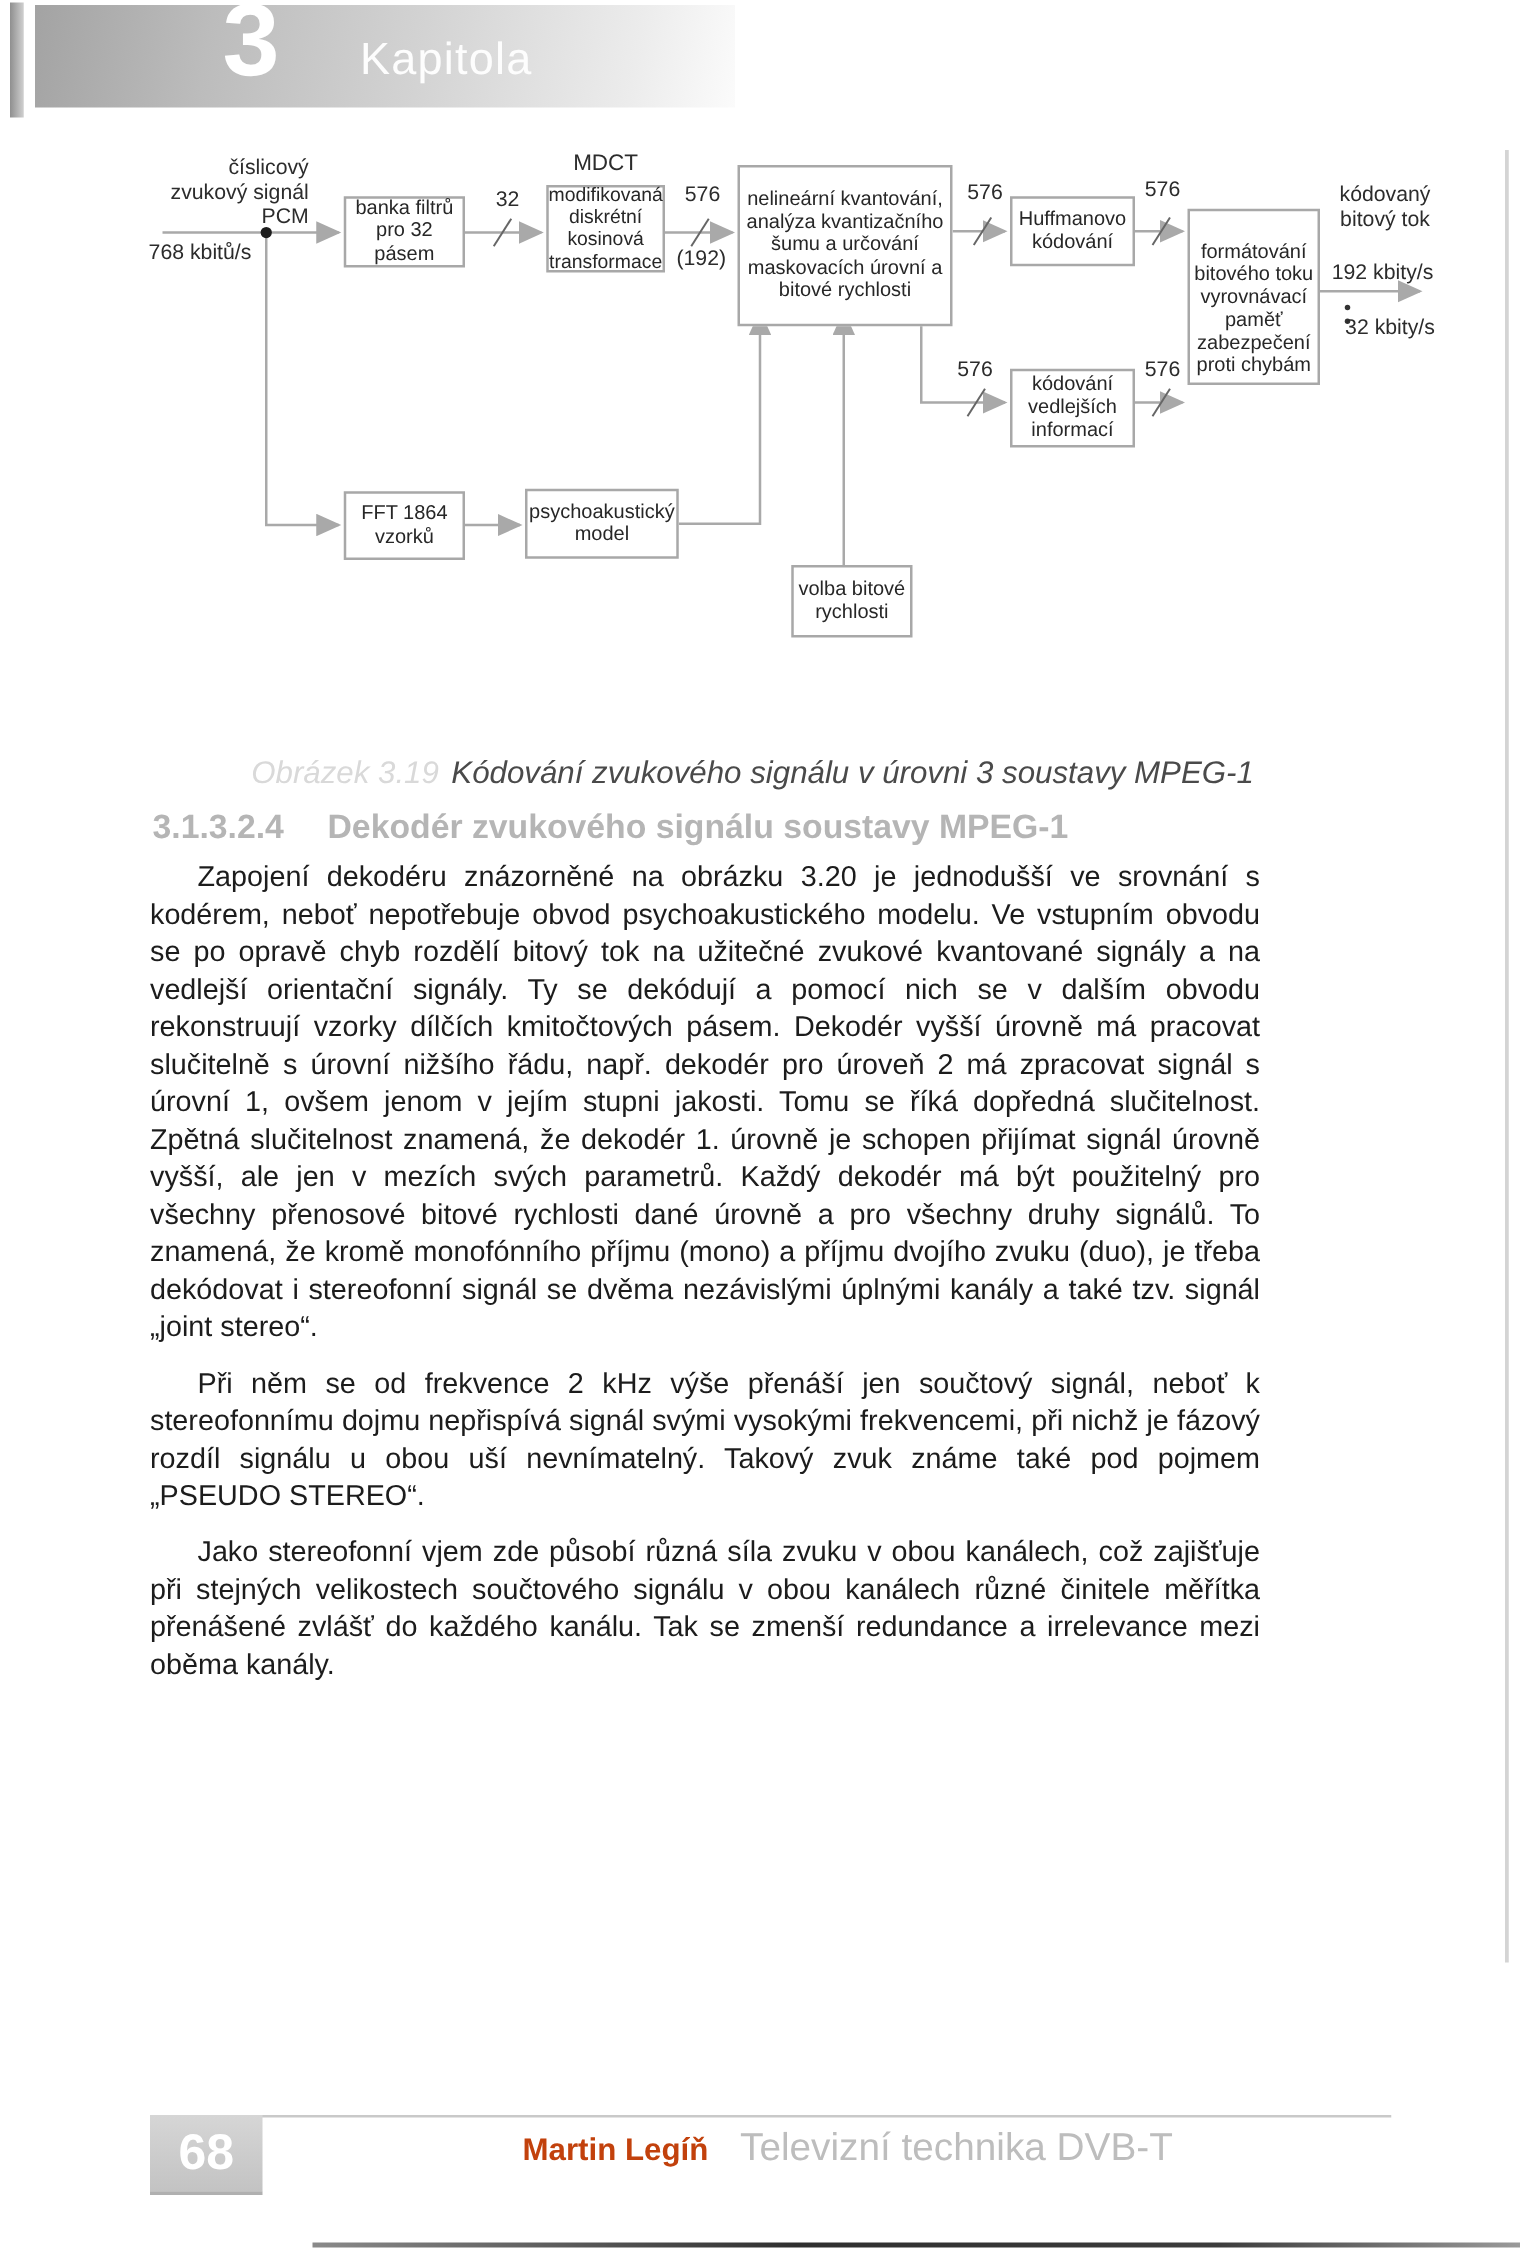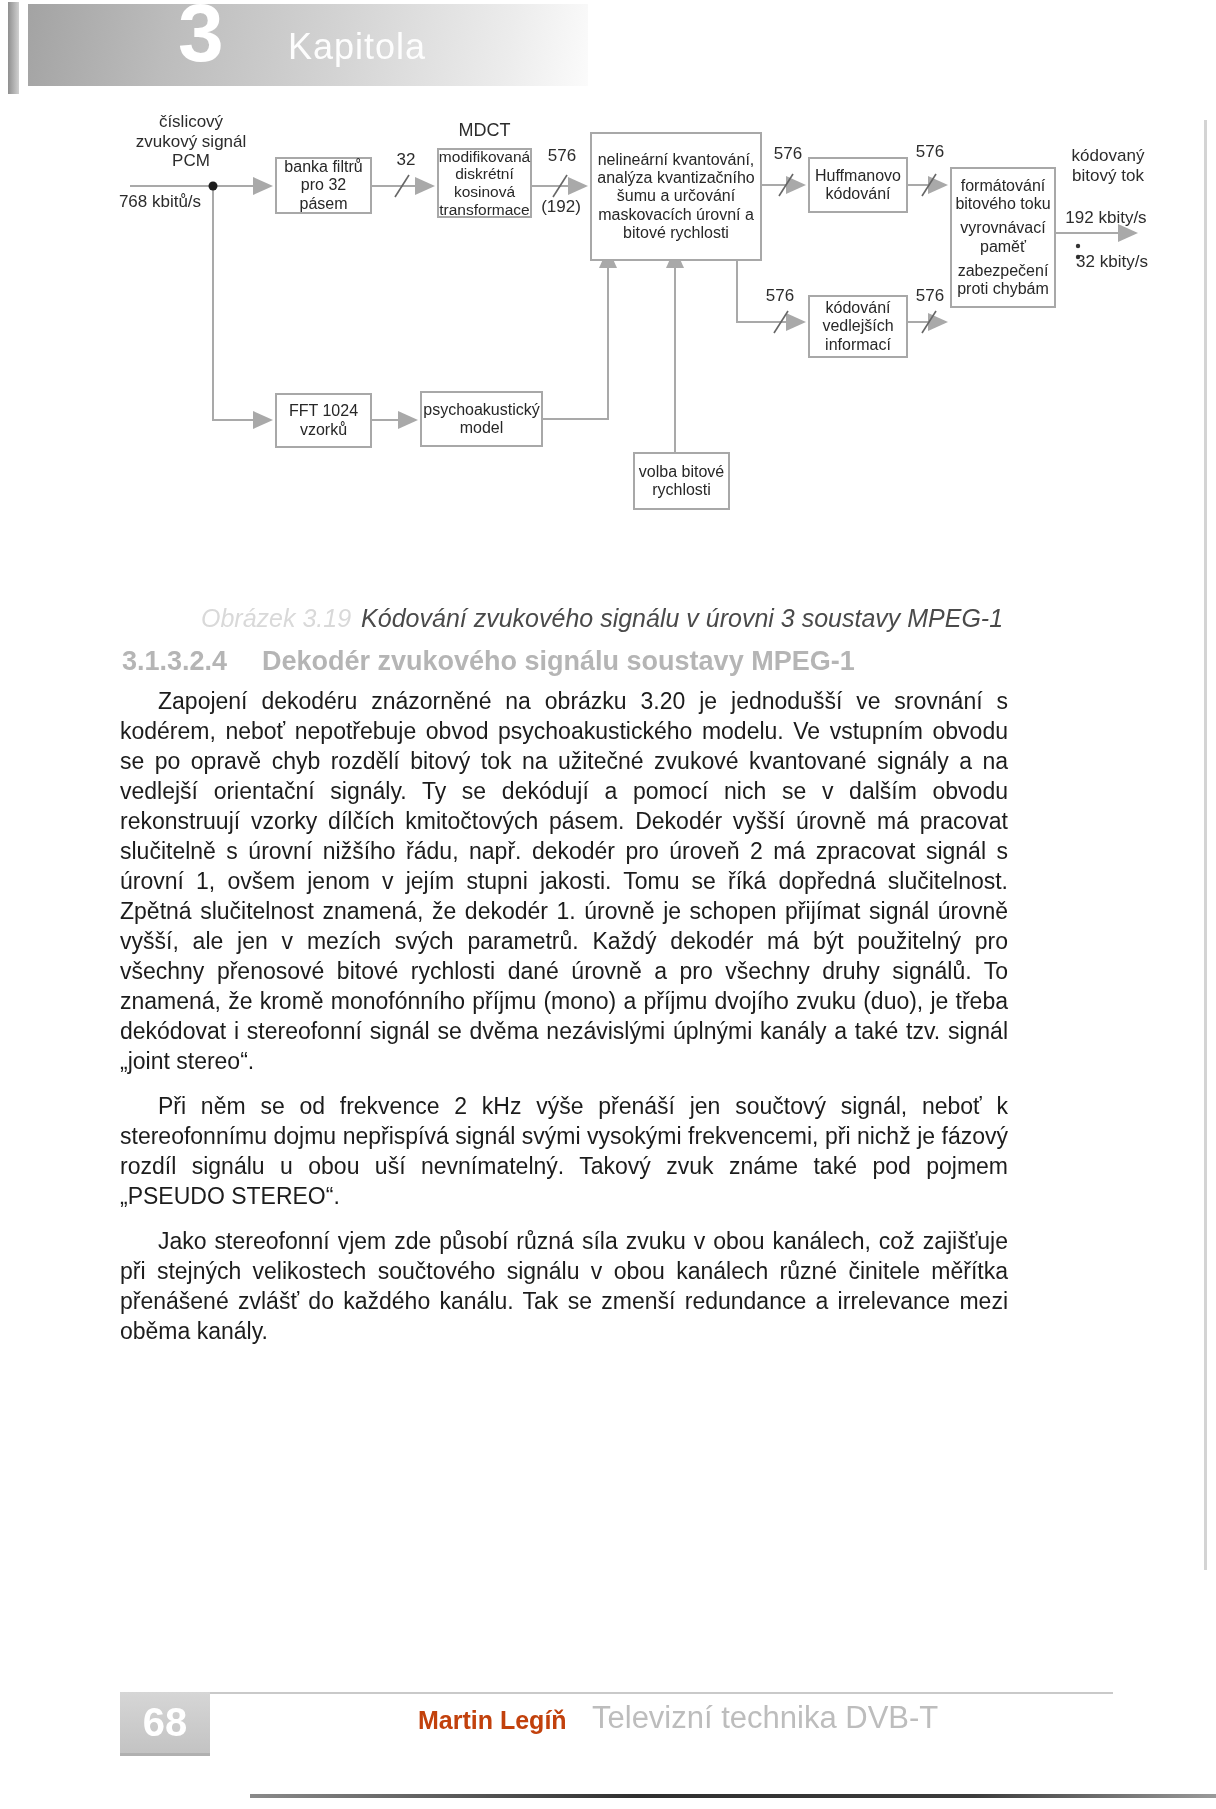--- a/index.html
+++ b/index.html
@@ -14,21 +14,21 @@
   .ch-num{position:absolute;left:150px;top:-12px;font-size:82px;font-weight:bold;color:#ffffff;line-height:1;}
   .ch-label{position:absolute;left:260px;top:22px;font-size:36px;color:#fdfdfd;letter-spacing:1px;}
 
   
   .diagram{position:absolute;left:0;top:0;width:1216px;height:560px;}
   .dbox{position:absolute;border:2px solid #a8a8a8;background:#fff;color:#272727;
         display:flex;align-items:center;justify-content:center;text-align:center;
         font-size:16px;line-height:1.14;padding:2px;box-sizing:border-box;}
   .dlabel{position:absolute;color:#2c2c2c;font-size:17px;line-height:1.15;text-align:center;}
   .busnum{position:absolute;color:#2c2c2c;font-size:17px;text-align:center;width:44px;}
-  .tallbox{flex-direction:column;justify-content:space-between;padding:8px 2px;}
+  .tallbox{flex-direction:column;justify-content:space-between;padding:24px 2px;}
   .mdct-title{position:absolute;left:437px;top:120px;width:95px;text-align:center;
               font-size:18px;color:#2c2c2c;}
   svg.connectors{position:absolute;left:0;top:0;}
 
   
   .caption{position:absolute;left:178px;top:604px;font-size:25px;font-style:italic;white-space:nowrap;}
   .caption .cap-label{color:#d9d9d9;margin-right:10px;margin-left:23px;}
   .caption .cap-text{color:#4a4a4a;}
 
   
@@ -93,41 +93,41 @@
         <line x1="779" y1="196" x2="793" y2="174"></line>
         <line x1="922" y1="196" x2="936" y2="174"></line>
         <line x1="774" y1="333" x2="788" y2="311"></line>
         <line x1="922" y1="333" x2="936" y2="311"></line>
       </g>
       <circle cx="213" cy="186" r="4.5" fill="#1d1d1d" stroke="none"></circle>
       <circle cx="1078" cy="246" r="2.2" fill="#333" stroke="none"></circle>
       <circle cx="1078" cy="257" r="2.2" fill="#333" stroke="none"></circle>
     </svg>
 
-    <div class="dlabel" style="left:135px;top:112px;width:112px;">číslicový zvukový signál PCM</div>
+    <div class="dlabel" style="left:135px;top:124px;width:112px;text-align:right;">číslicový zvukový signál PCM</div>
     <div class="dlabel" style="left:110px;top:192px;width:100px;">768 kbitů/s</div>
 
     <div class="dbox" style="left:275px;top:157px;width:97px;height:57px;">banka filtrů pro 32 pásem</div>
 
     <div class="mdct-title">MDCT</div>
     <div class="dbox" style="left:437px;top:148px;width:95px;height:70px;font-size:15.5px;">modifikovaná diskrétní kosinová transformace</div>
 
     <div class="dbox" style="left:590px;top:132px;width:172px;height:129px;">nelineární kvantování, analýza kvantizačního šumu a určování maskovacích úrovní a bitové rychlosti</div>
 
     <div class="dbox" style="left:808px;top:157px;width:100px;height:56px;">Huffmanovo kódování</div>
 
     <div class="dbox tallbox" style="left:950px;top:167px;width:106px;height:141px;">
       <span>formátování bitového toku</span>
       <span>vyrovnávací paměť</span>
       <span>zabezpečení proti chybám</span>
     </div>
 
     <div class="dbox" style="left:808px;top:295px;width:100px;height:63px;">kódování vedlejších informací</div>
 
-    <div class="dbox" style="left:275px;top:393px;width:97px;height:55px;">FFT 1024 vzorků</div>
+    <div class="dbox" style="left:275px;top:393px;width:97px;height:55px;">FFT 1864 vzorků</div>
 
     <div class="dbox" style="left:420px;top:391px;width:123px;height:56px;">psychoakustický model</div>
 
     <div class="dbox" style="left:633px;top:452px;width:97px;height:58px;">volba bitové rychlosti</div>
 
     <div class="busnum" style="left:384px;top:150px;">32</div>
     <div class="busnum" style="left:540px;top:146px;">576</div>
     <div class="busnum" style="left:532px;top:197px;width:58px;">(192)</div>
     <div class="busnum" style="left:766px;top:144px;">576</div>
     <div class="busnum" style="left:908px;top:142px;">576</div>

